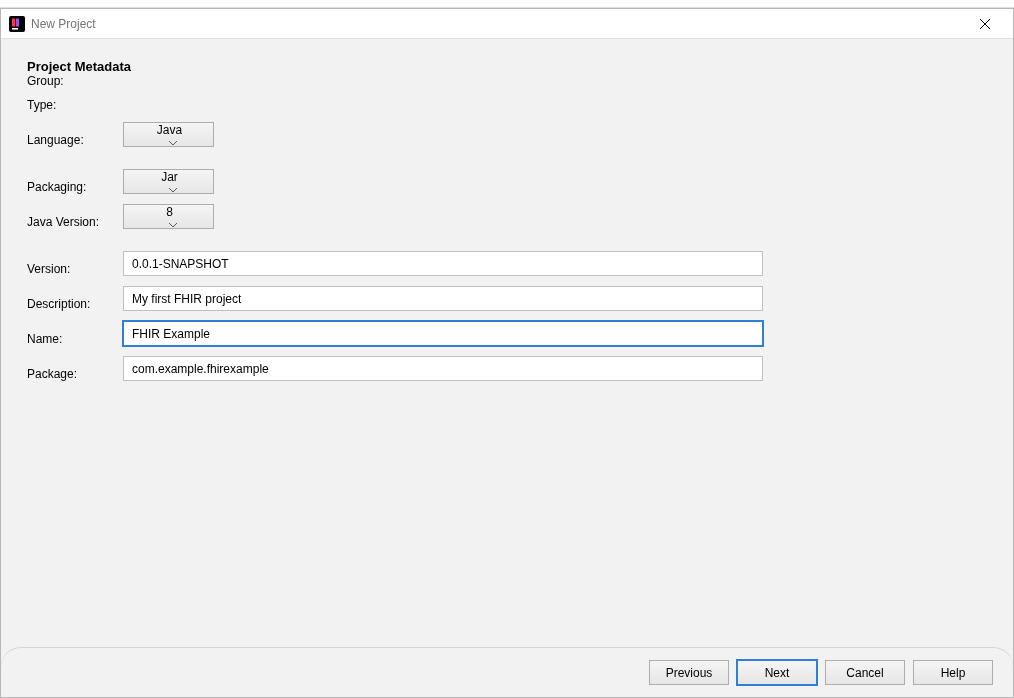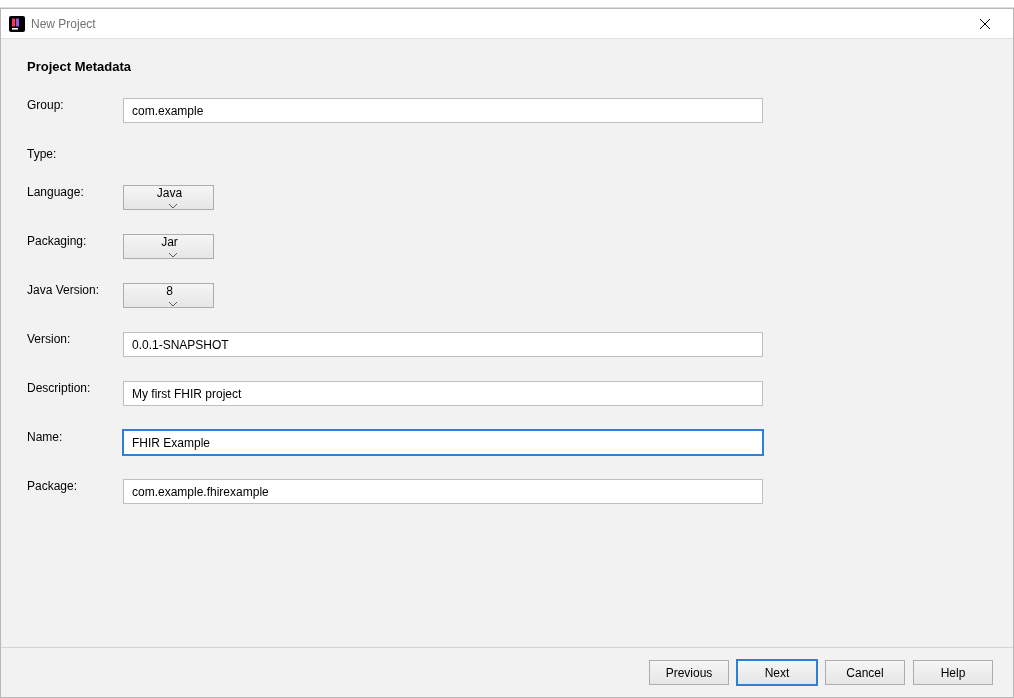--- a/index.html
+++ b/index.html
@@ -73,23 +73,22 @@
       overflow: auto;
     }
     .section-heading {
       font-size: 13px;
       font-weight: bold;
       margin-bottom: 0;
       color: #000;
     }
     .form-row {
       display: flex;
-      align-items: flex-start;
+      align-items: flex-end;
       margin-bottom: 10px;
-      margin-top: 24px;
     }
     .form-row.gap-below {
       margin-bottom: 22px;
     }
     .form-label {
       width: 96px;
       font-size: 12px;
       color: #000;
     }
     .text-input {
@@ -145,20 +144,21 @@
     }
     .footer {
       height: 50px;
       border-top: 1px solid #d4d4d4;
       display: flex;
       align-items: center;
       justify-content: flex-end;
       padding: 0 20px;
       gap: 8px;
       background: #f2f2f2;
+      border-radius: 20px;
     }
     .btn {
       min-width: 80px;
       height: 25px;
       border: 1px solid #adadad;
       background: linear-gradient(#f5f5f5, #e6e6e6);
       font-size: 12px;
       font-family: inherit;
       cursor: pointer;
       padding: 0 14px;
@@ -191,21 +191,20 @@
         <line x1="10" y1="0" x2="0" y2="10" stroke="#000" stroke-width="1"></line>
       </svg>
     </div>
   </div>
 
   <div class="content">
     <div class="section-heading">Project Metadata</div>
 
     <div class="form-row">
       <div class="form-label">Group:</div>
-      <input class="text-input" type="text" value="com.example" style="">
     </div>
 
 
     <div class="form-row">
       <div class="form-label">Type:</div>
     </div>
 
     <div class="form-row gap-below">
       <div class="form-label">Language:</div>
       <div class="dropdown small">

